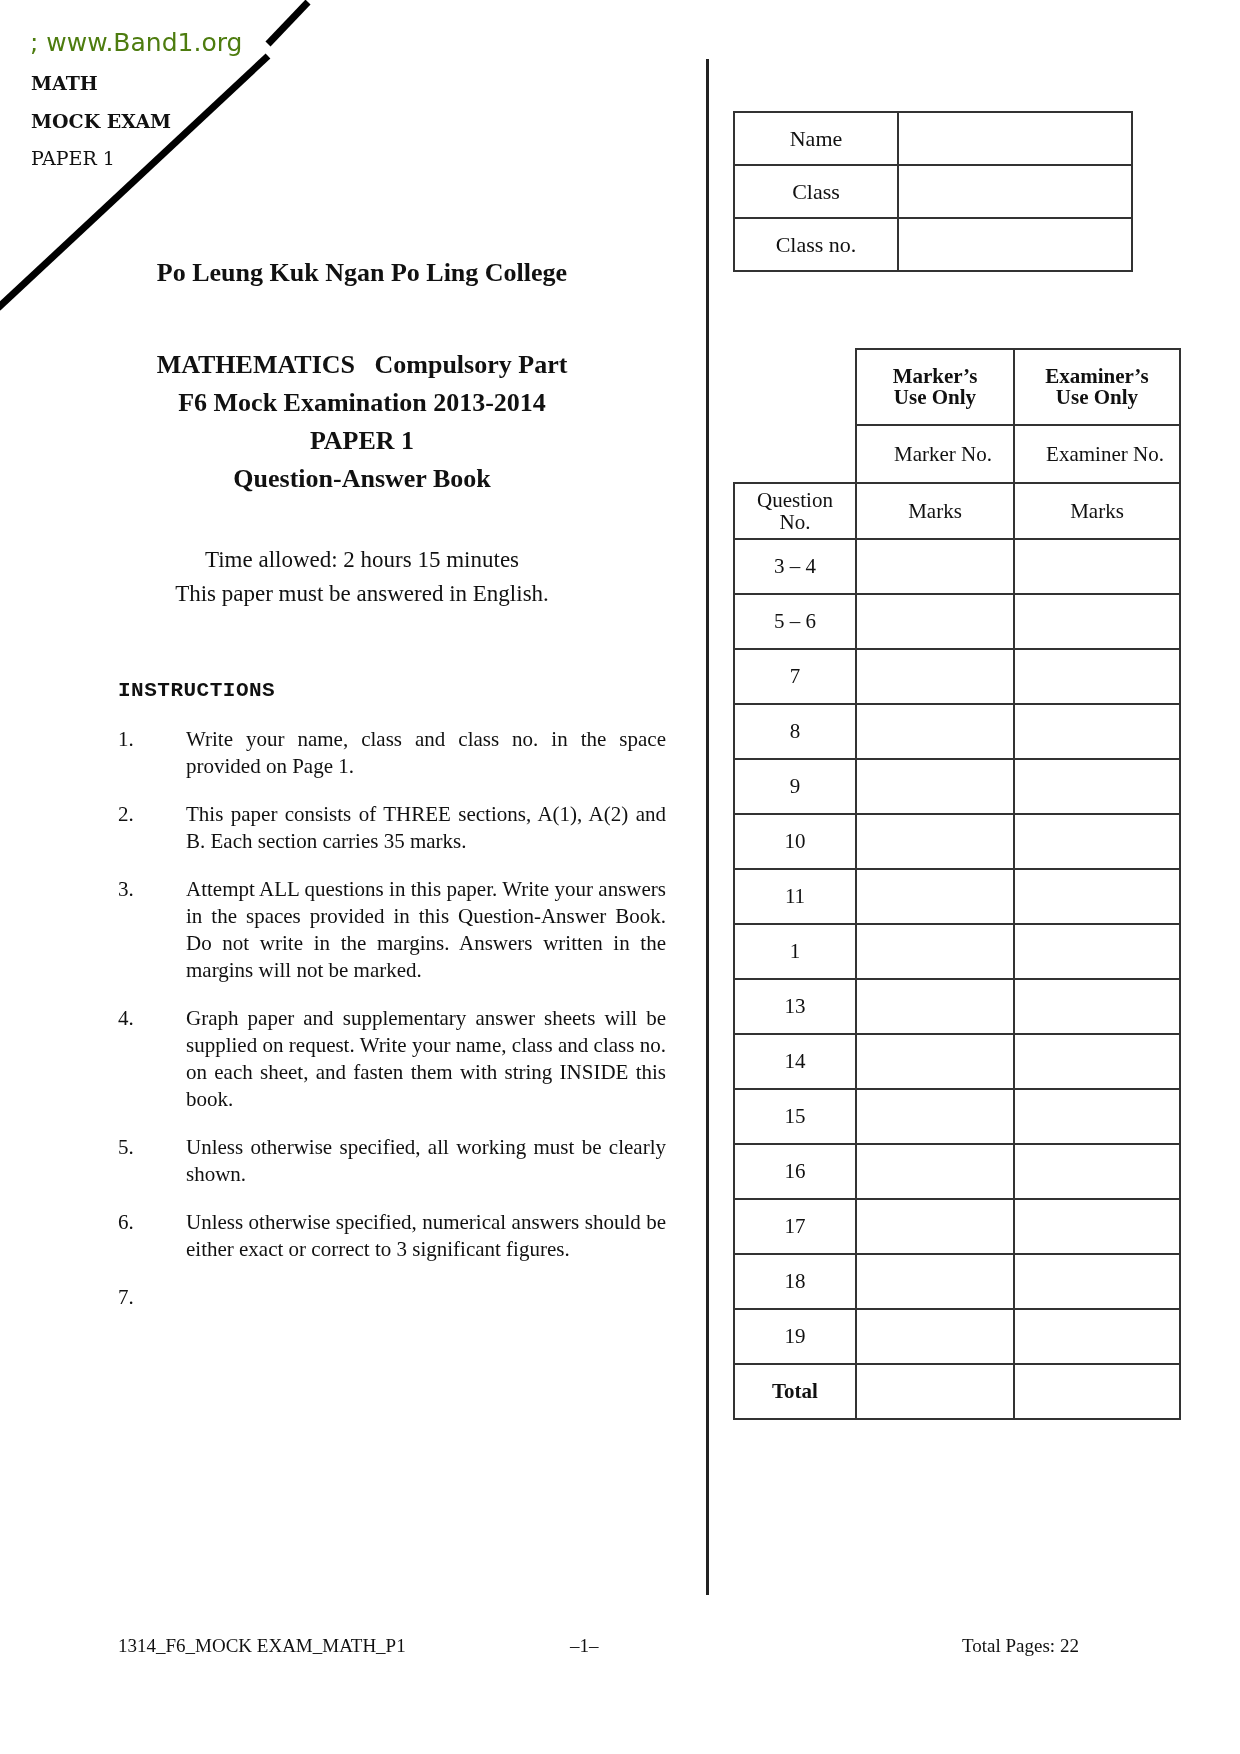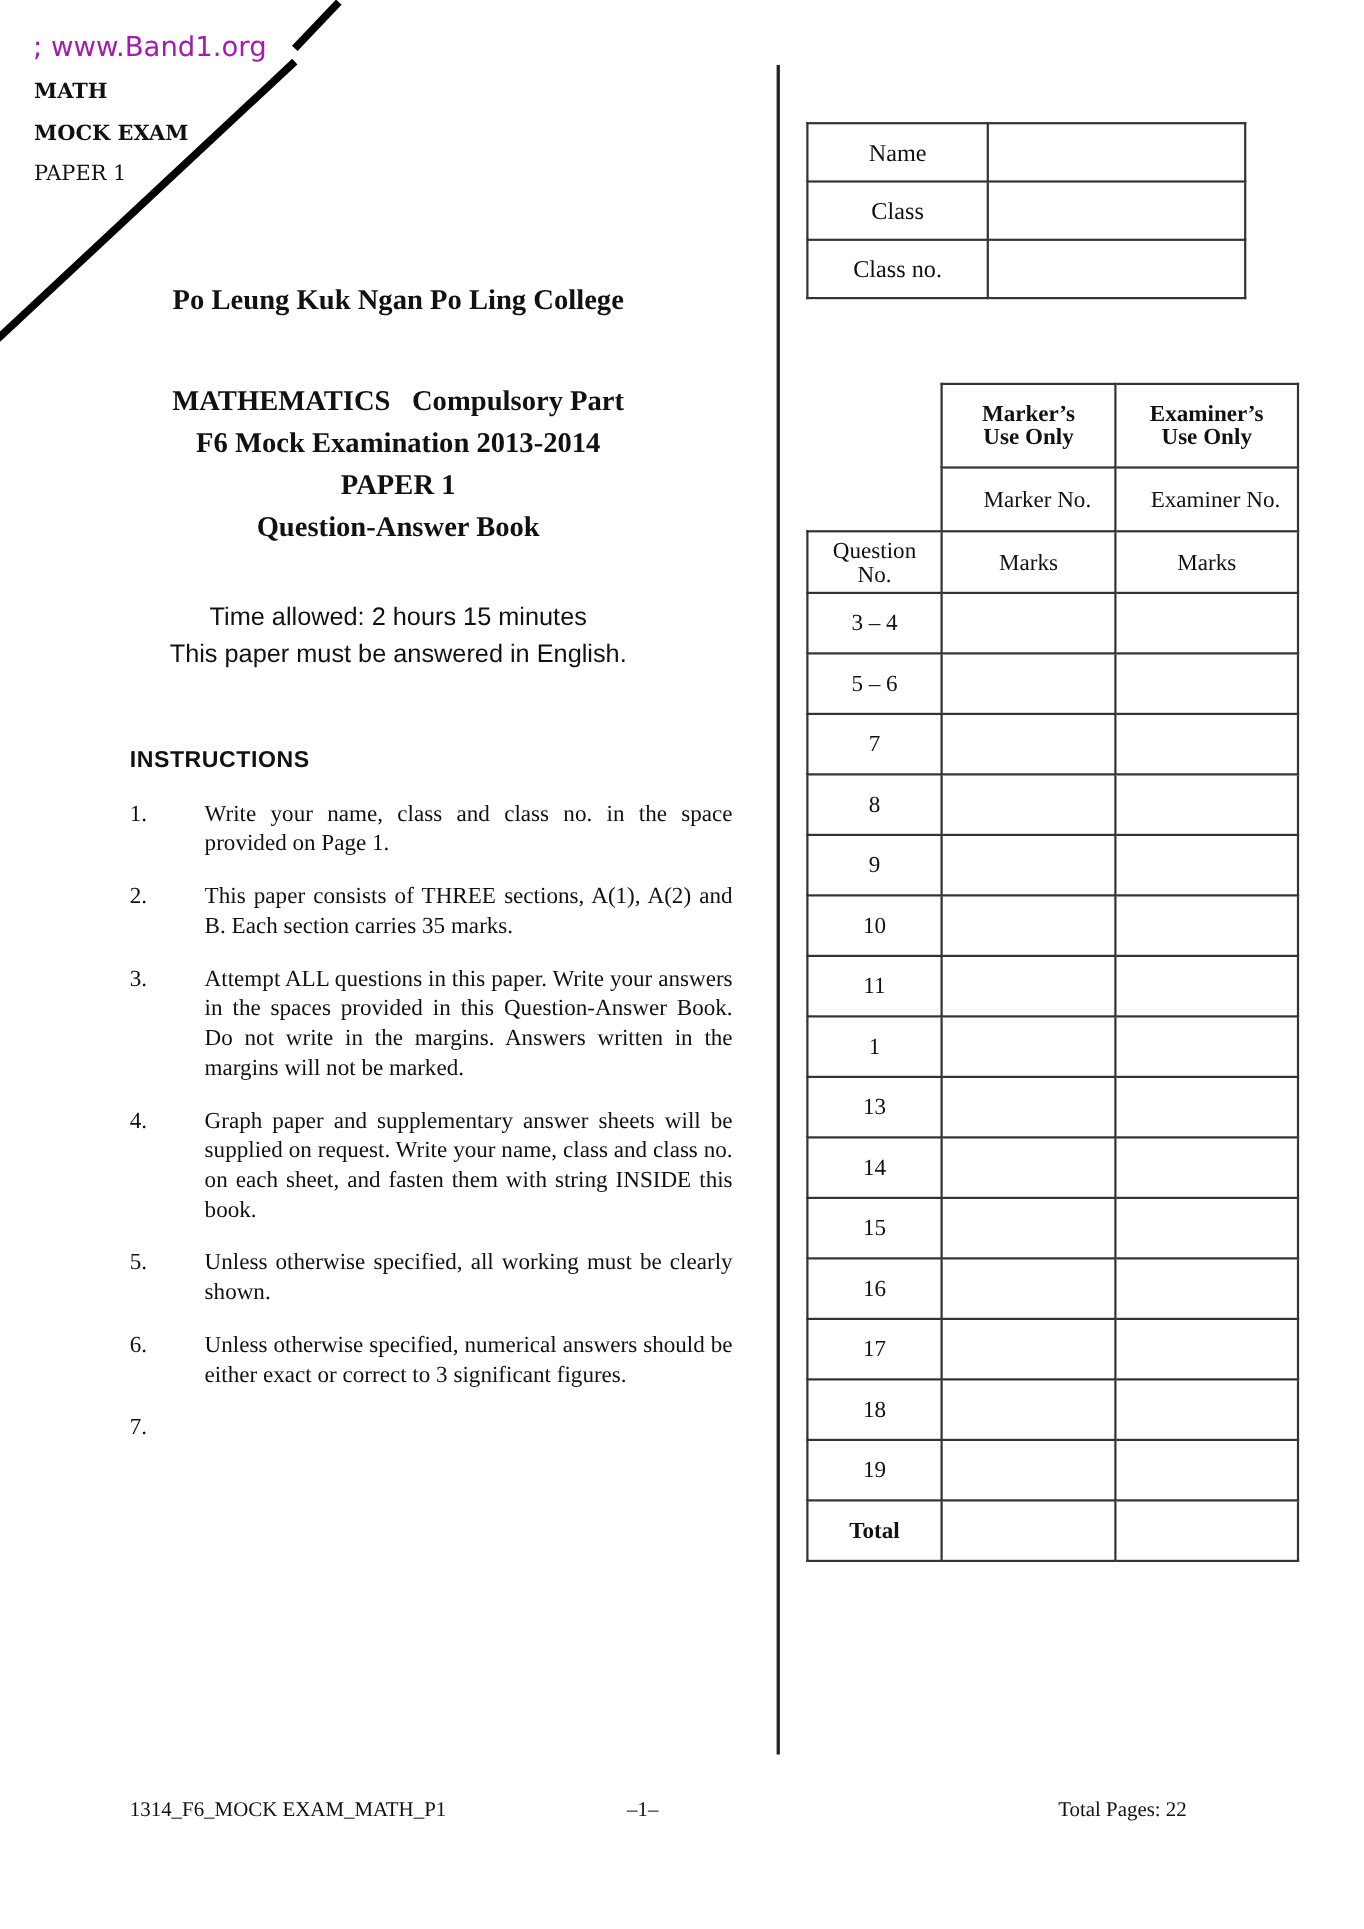--- a/index.html
+++ b/index.html
@@ -1,25 +1,25 @@
 <!DOCTYPE html>
 <html><head>
   <meta charset="utf-8">
   <style>
     html, body { margin: 0; padding: 0; background: #ffffff; }
     body { width: 1240px; height: 1754px; position: relative; overflow: hidden; font-family: "DejaVu Serif", "Liberation Serif", serif; color: #111; }
     .abs { position: absolute; }
     .diag { position: absolute; left: 0; top: 0; width: 320px; height: 320px; pointer-events: none; }
-    .corner-url { left: 30px; top: 28px; font-family: "DejaVu Sans", "Liberation Sans", sans-serif; font-size: 25px; color: #a21caf; }
+    .corner-url { left: 30px; top: 28px; font-family: "DejaVu Sans", "Liberation Sans", sans-serif; font-size: 25px; color: #4d7c0f; }
     .corner-line { left: 31px; font-size: 19px; }
     .corner-line.bold { font-weight: bold; }
     .college { left: 0; width: 724px; top: 258px; text-align: center; font-size: 26px; font-weight: bold; font-family: "Liberation Serif", serif; }
     .title-block { left: 0; width: 724px; top: 346px; text-align: center; font-family: "Liberation Serif", serif; font-weight: bold; font-size: 26px; line-height: 38px; }
-    .time-block { left: 0; width: 724px; top: 543px; text-align: center; font-family: Liberation Sans, sans-serif; font-size: 23px; line-height: 34px; }
-    .instr-heading { left: 118px; top: 679px; font-family: Liberation Sans, sans-serif; font-weight: bold; font-size: 21px; letter-spacing: 0.5px; }
+    .time-block { left: 0; width: 724px; top: 543px; text-align: center; font-family: Liberation Serif, serif; font-size: 23px; line-height: 34px; }
+    .instr-heading { left: 118px; top: 679px; font-family: Liberation Mono, monospace; font-weight: bold; font-size: 21px; letter-spacing: 0.5px; }
     .instr-list { left: 118px; top: 726px; width: 548px; margin: 0; padding: 0; list-style: none; font-family: "Liberation Serif", serif; font-size: 21px; line-height: 27px; }
     .instr-item { display: flex; margin-bottom: 21px; }
     .instr-num { width: 68px; flex: none; }
     .instr-text { flex: 1; text-align: justify; }
     .vline { left: 706px; top: 59px; width: 3px; height: 1536px; background: #222; }
     table { border-collapse: collapse; font-family: "Liberation Serif", serif; }
     td { border: 2px solid #333; text-align: center; vertical-align: middle; padding: 0; }
     .info-table { left: 733px; top: 111px; }
     .info-table td { height: 51px; font-size: 22px; }
     .info-table td.label { width: 162px; }

